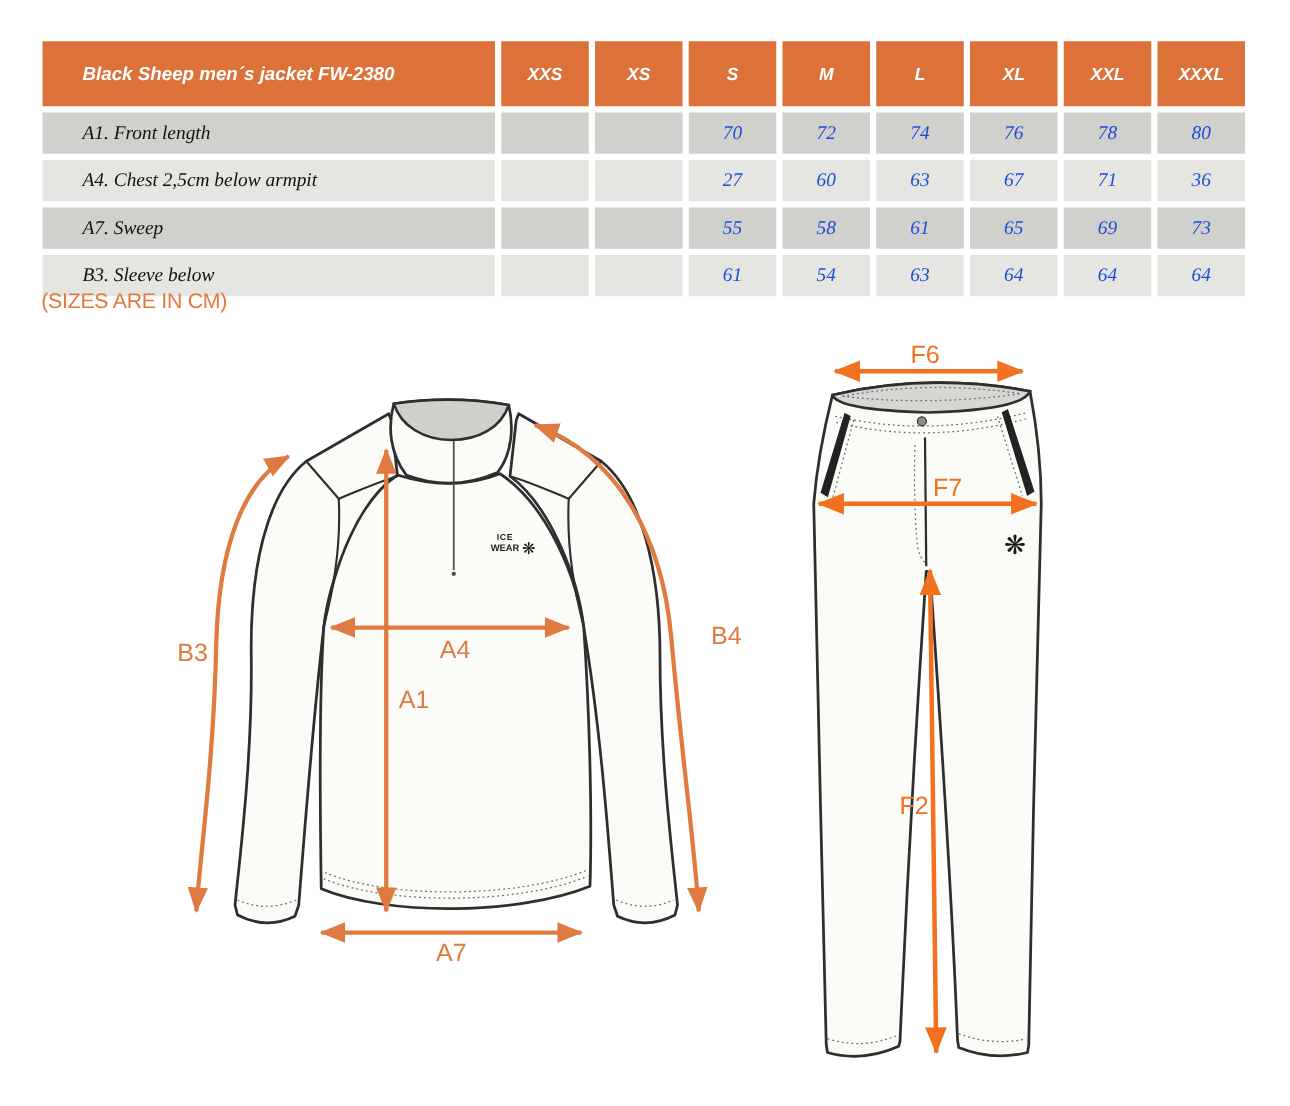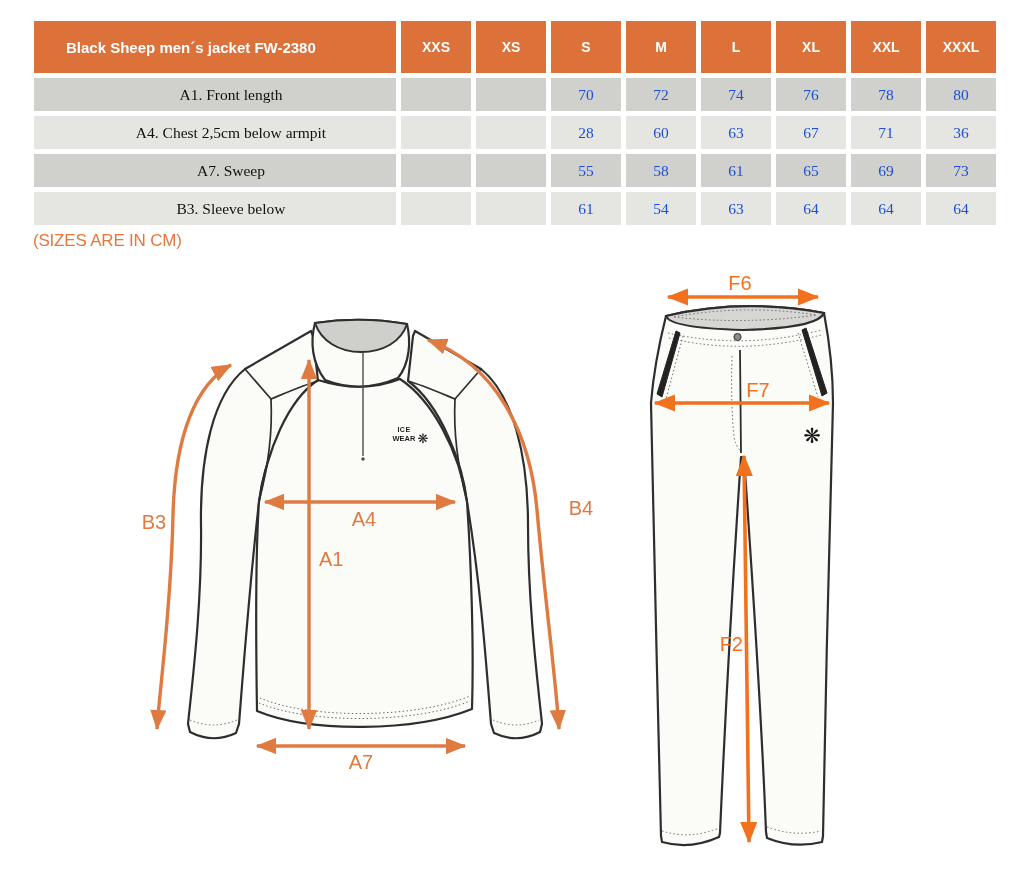--- a/index.html
+++ b/index.html
@@ -1,26 +1,26 @@
 <!DOCTYPE html>
 <html><head>
 <meta charset="utf-8">
 <style>
   html,body{margin:0;padding:0;background:#fff;}
   .page{position:relative;width:1032px;height:885px;background:#fff;overflow:hidden;
         font-family:"Liberation Sans",sans-serif;}
   
-  table.size-table{position:absolute;left:29px;top:16px;border-collapse:separate;border-spacing:5px;}
+  table.size-table{position:absolute;left:29px;top:28px;border-collapse:separate;border-spacing:5px;font-style:italic;}
   table.size-table th,table.size-table td{margin:0;}
   th.title-cell{background:#DC713A;color:#fff;width:330px;height:50px;text-align:left;
                 padding:0 0 0 32px;font-size:15px;font-weight:bold;
                 font-family:"Liberation Sans",sans-serif;}
   th.size-cell{background:#DC713A;color:#fff;width:68px;height:50px;text-align:center;
                font-size:14px;font-weight:bold;font-family:"Liberation Sans",sans-serif;}
-  td.label-cell{height:31px;text-align:center;padding:0 0 0 32px;
+  td.label-cell{height:31px;text-align:left;padding:0 0 0 32px;
                 font-family:"Liberation Serif",serif;font-size:15.5px;color:#111;}
   td.value-cell{height:31px;text-align:center;font-family:"Liberation Serif",serif;
                 font-size:15.5px;color:#1d4ed8;}
   tr.row-dark td{background:#D0D0CD;}
   tr.row-light td{background:#E5E5E2;}
   
   .sizes-note{position:absolute;left:33px;top:231px;color:#E8763B;font-size:17px;
               letter-spacing:-0.2px;font-family:"Liberation Sans",sans-serif;}
   
   svg.jacket{position:absolute;left:60px;top:280px;}
@@ -62,21 +62,21 @@
         <td class="value-cell">72</td>
         <td class="value-cell">74</td>
         <td class="value-cell">76</td>
         <td class="value-cell">78</td>
         <td class="value-cell">80</td>
       </tr>
       <tr class="row-light">
         <td class="label-cell">A4. Chest 2,5cm below armpit</td>
         <td class="value-cell"></td>
         <td class="value-cell"></td>
-        <td class="value-cell">28</td>
+        <td class="value-cell">27</td>
         <td class="value-cell">60</td>
         <td class="value-cell">63</td>
         <td class="value-cell">67</td>
         <td class="value-cell">71</td>
         <td class="value-cell">36</td>
       </tr>
       <tr class="row-dark">
         <td class="label-cell">A7. Sweep</td>
         <td class="value-cell"></td>
         <td class="value-cell"></td>

